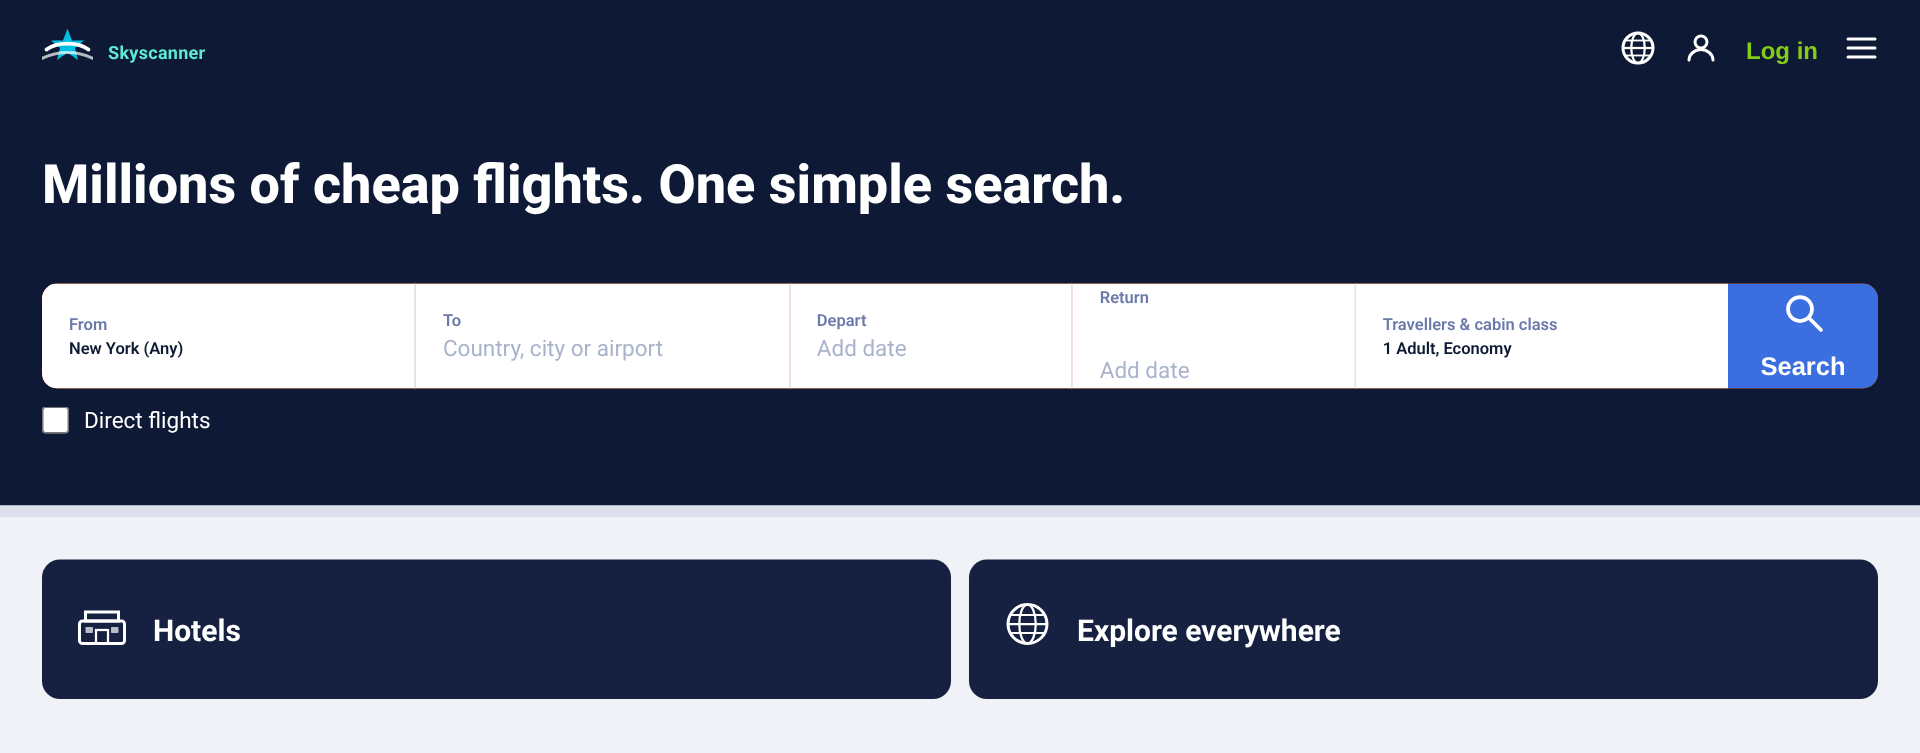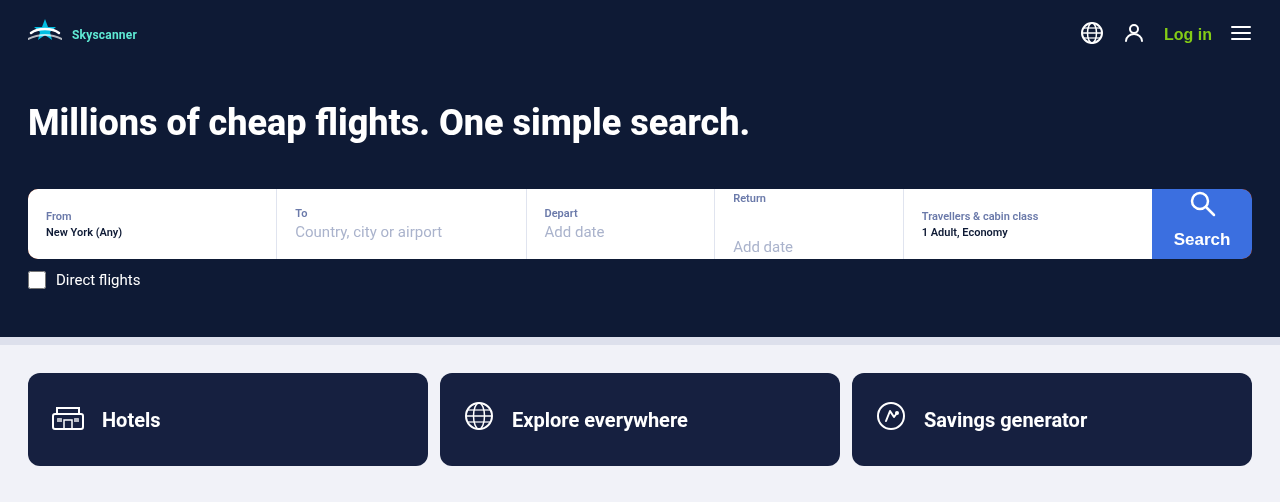--- a/index.html
+++ b/index.html
@@ -116,21 +116,21 @@
       background: #3b6fe0;
       color: #fff;
       border: none;
       width: 100px;
       font-size: 17px;
       font-weight: 700;
       cursor: pointer;
       display: flex;
       flex-direction: column;
       align-items: center;
-      justify-content: flex-start;
+      justify-content: center;
       gap: 6px;
       border-radius: 0 10px 10px 0;
       flex-shrink: 0;
     }
     .search-btn .search-icon-svg {
       font-size: 26px;
     }
 
     
     .direct-flights {
@@ -288,23 +288,13 @@
       <svg width="30" height="30" viewBox="0 0 30 30" fill="none">
         <circle cx="15" cy="15" r="13" stroke="white" stroke-width="2"></circle>
         <ellipse cx="15" cy="15" rx="5.5" ry="13" stroke="white" stroke-width="1.5"></ellipse>
         <line x1="2" y1="15" x2="28" y2="15" stroke="white" stroke-width="1.5"></line>
         <line x1="4" y1="9" x2="26" y2="9" stroke="white" stroke-width="1.2"></line>
         <line x1="4" y1="21" x2="26" y2="21" stroke="white" stroke-width="1.2"></line>
       </svg>
     </span>
     <span class="card-label">Explore everywhere</span>
   </div>
-  <div class="card">
-    <span class="card-icon">
-      <svg width="30" height="30" viewBox="0 0 30 30" fill="none">
-        <circle cx="15" cy="15" r="13" stroke="white" stroke-width="2"></circle>
-        <path d="M10 20 L14 10 L18 16 L21 12" stroke="white" stroke-width="2" stroke-linecap="round" stroke-linejoin="round"></path>
-        <circle cx="21" cy="12" r="2" fill="white"></circle>
-      </svg>
-    </span>
-    <span class="card-label">Savings generator</span>
-  </div>
 </div>
 
 </body></html>

